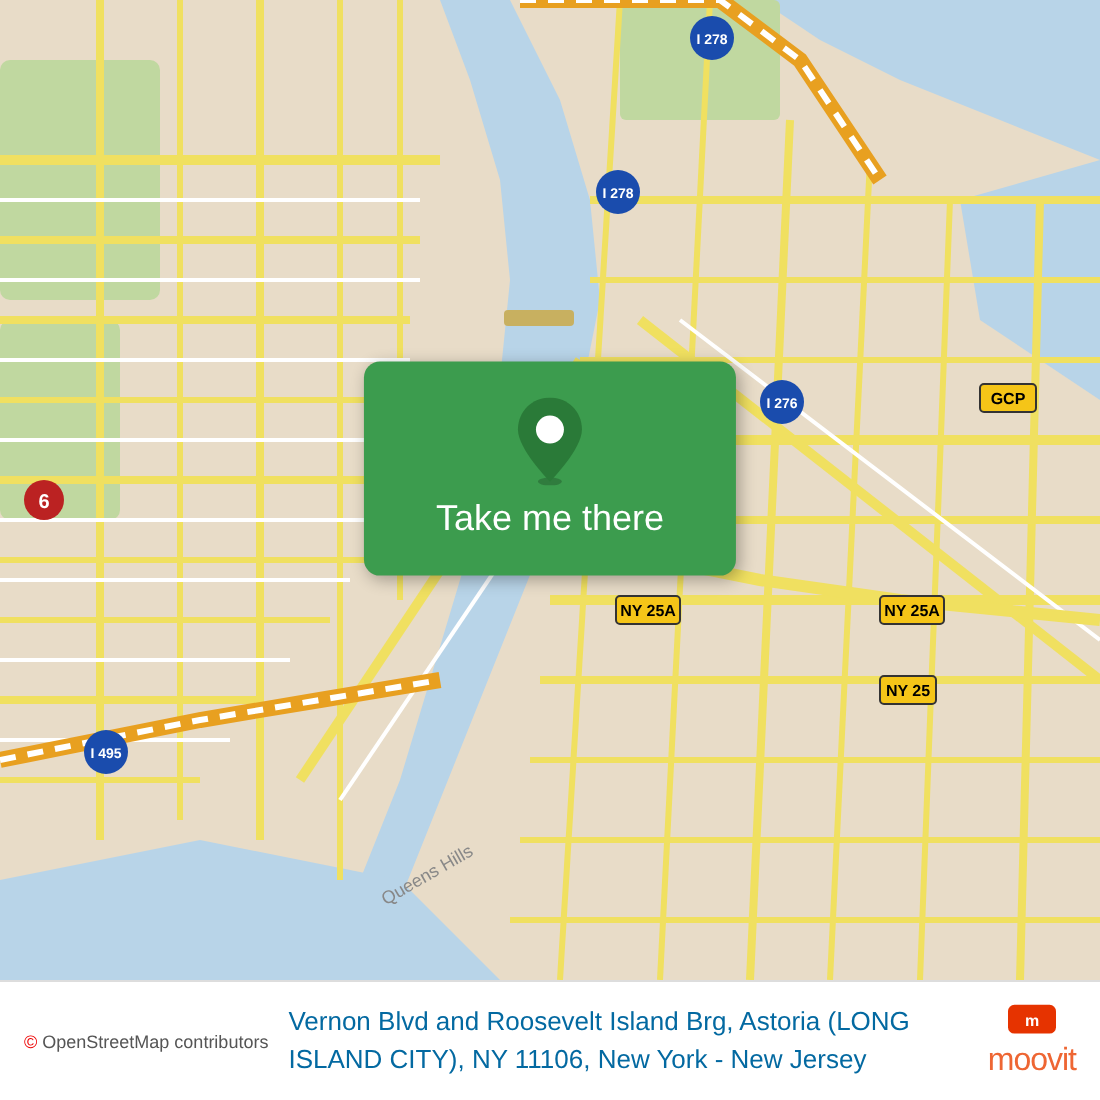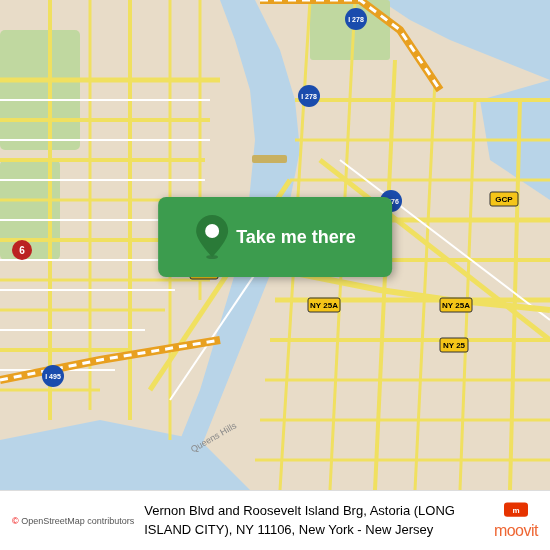--- a/index.html
+++ b/index.html
@@ -38,24 +38,24 @@
       gap: 0;
     }
 
     #cta-button {
       background-color: #3c9c4e;
       color: white;
       border: none;
       border-radius: 8px;
       padding: 18px 36px;
       font-size: 18px;
-      font-weight: bold;
+      font-weight: normal;
       cursor: pointer;
       display: flex;
-      flex-direction: row;
+      flex-direction: column;
       align-items: center;
       gap: 6px;
       box-shadow: 2px 2px 8px rgba(0,0,0,0.3);
       min-width: 180px;
     }
 
     #pin-icon {
       width: 36px;
       height: 44px;
     }
@@ -77,21 +77,21 @@
       color: #555;
       white-space: nowrap;
     }
 
     #osm-logo span {
       color: #e00;
     }
 
     #address-text {
       font-size: 13px;
-      color: #000000;
+      color: #0369a1;
       line-height: 1.4;
       flex: 1;
     }
 
     #moovit-logo {
       display: flex;
       flex-direction: column;
       align-items: center;
       flex-shrink: 0;
     }

